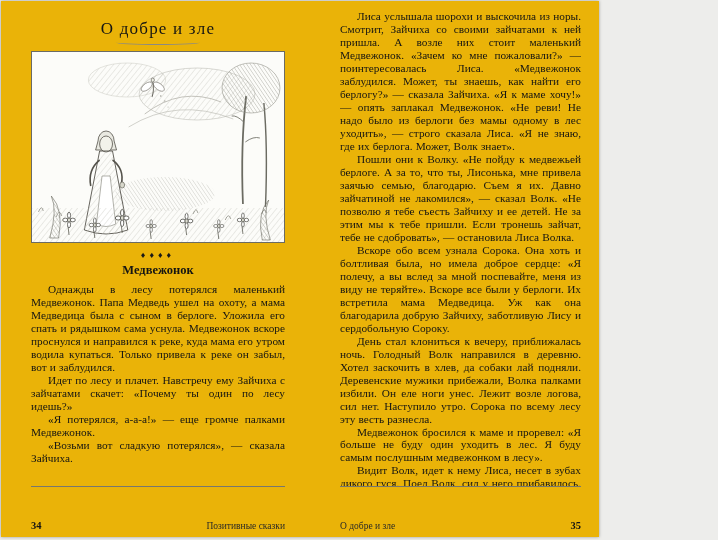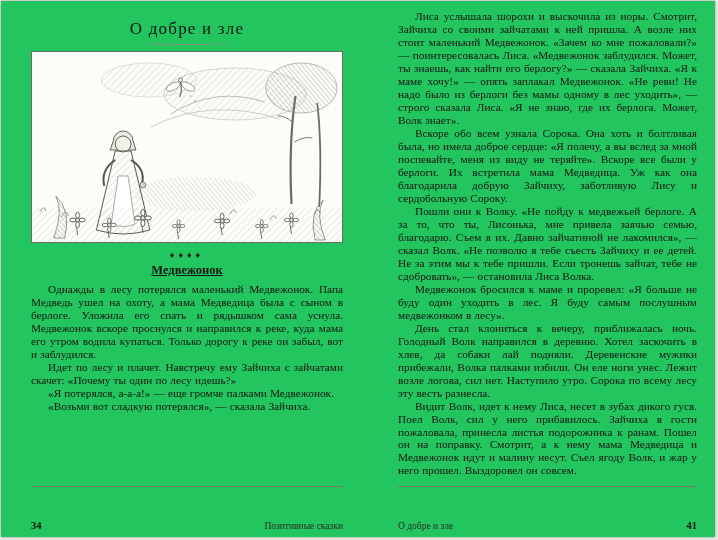--- a/index.html
+++ b/index.html
@@ -3,22 +3,22 @@
 <meta charset="utf-8">
 <style>
   * { margin:0; padding:0; box-sizing:border-box; }
   html, body { width:718px; height:540px; overflow:hidden; }
   body {
     background:#ededeb;
     font-family:"Liberation Serif","DejaVu Serif",serif;
     color:#151513;
   }
   .spread {
-    position:absolute; top:1px; left:1px; width:714px; height:536px;
-    background:#22c55e;
+    position:absolute; top:1px; left:1px; width:598px; height:536px;
+    background:#eab308;
     box-shadow:0 0 3px rgba(0,0,0,.35);
     display:flex;
   }
   .page {
     width:50%; height:100%;
     display:flex; flex-direction:column;
     position:relative;
   }
   .page-left  { padding:14px 15px 6px 30px; }
   .page-right { padding:9px 18px 6px 40px; }
@@ -50,21 +50,20 @@
     font-size:9px;
     letter-spacing:4px;
     margin-top:7px;
     color:#1a1a18;
   }
   .section-heading {
     text-align:center;
     font-weight:bold;
     font-size:12.5px;
     margin:3px 0 5px 0;
-    text-decoration:underline;
   }
 
   .text-block { flex:1 1 auto; overflow:hidden; }
   .text-block p {
     font-size:11.3px;
     line-height:1.15;
     text-align:justify;
     text-indent:17px;
     word-spacing:0.3px;
   }
@@ -156,42 +155,42 @@
         <use href="#fl" transform="translate(192,169) scale(1.1)"></use>
         <use href="#fl" transform="translate(232,174) scale(0.9)"></use>
         <use href="#fl" transform="translate(262,168)"></use>
       </svg>
     </div>
 
     <div class="diamond-divider">♦♦♦♦</div>
     <div class="section-heading">Медвежонок</div>
 
     <div class="text-block">
-      <p>Однажды в лесу потерялся маленький Медвежонок. Папа Медведь ушел на охоту, а мама Медведица была с сыном в берлоге. Уложила его спать и рядышком сама уснула. Медвежонок вскоре проснулся и направился к реке, куда мама его утром водила купаться. Только дорогу к реке он забыл, вот и заблудился.</p>
+      <p>Однажды в лесу потерялся маленький Медвежонок. Папа Медведь ушел на охоту, а мама Медведица была с сыном в берлоге. Уложила его спать и рядышком сама уснула. Медвежонок вскоре проснулся и направился к реке, куда мама его утром водила купаться. Только привела к реке он забыл, вот и заблудился.</p>
       <p>Идет по лесу и плачет. Навстречу ему Зайчиха с зайчатами скачет: «Почему ты один по лесу идешь?»</p>
       <p>«Я потерялся, а-а-а!» — еще громче палками Медвежонок.</p>
       <p>«Возьми вот сладкую потерялся», — сказала Зайчиха.</p>
     </div>
 
     <div class="page-footer">
       <span class="page-number">34</span>
       <span class="running-title">Позитивные сказки</span>
     </div>
   </div>
 
   <div class="page page-right">
 
     <div class="text-block">
       <p>Лиса услышала шорохи и выскочила из норы. Смотрит, Зайчиха со своими зайчатами к ней пришла. А возле них стоит маленький Медвежонок. «Зачем ко мне пожаловали?» — поинтересовалась Лиса. «Медвежонок заблудился. Может, ты знаешь, как найти его берлогу?» — сказала Зайчиха. «Я к маме хочу!» — опять заплакал Медвежонок. «Не реви! Не надо было из берлоги без мамы одному в лес уходить», — строго сказала Лиса. «Я не знаю, где их берлога. Может, Волк знает».</p>
+      <p>Пошли они к Волку. «Не пойду к медвежьей берлоге. А за то, что ты, Лисонька, мне привела заячью семью, благодарю. Съем я их. Давно зайчатиной не лакомился», — сказал Волк. «Не позволю я тебе съесть Зайчиху и ее детей. Не за этим мы к тебе пришли. Если тронешь зайчат, тебе не сдобровать», — остановила Лиса Волка.</p>
       <p>Вскоре обо всем узнала Сорока. Она хоть и болтливая была, но имела доброе сердце: «Я полечу, а вы вслед за мной поспевайте, меня из виду не теряйте». Вскоре все были у берлоги. Их встретила мама Медведица. Уж как она благодарила добрую Зайчиху, заботливую Лису и сердобольную Сороку.</p>
-      <p>Пошли они к Волку. «Не пойду к медвежьей берлоге. А за то, что ты, Лисонька, мне привела заячью семью, благодарю. Съем я их. Давно зайчатиной не лакомился», — сказал Волк. «Не позволю я тебе съесть Зайчиху и ее детей. Не за этим мы к тебе пришли. Если тронешь зайчат, тебе не сдобровать», — остановила Лиса Волка.</p>
+      <p>День стал клониться к вечеру, приближалась ночь. Голодный Волк направился в деревню. Хотел заскочить в хлев, да собаки лай подняли. Деревенские мужики прибежали, Волка палками избили. Он еле ноги унес. Лежит возле логова, сил нет. Наступило утро. Сорока по всему лесу эту весть разнесла.</p>
       <p>Медвежонок бросился к маме и проревел: «Я больше не буду один уходить в лес. Я буду самым послушным медвежонком в лесу».</p>
-      <p>День стал клониться к вечеру, приближалась ночь. Голодный Волк направился в деревню. Хотел заскочить в хлев, да собаки лай подняли. Деревенские мужики прибежали, Волка палками избили. Он еле ноги унес. Лежит возле логова, сил нет. Наступило утро. Сорока по всему лесу эту весть разнесла.</p>
       <p>Видит Волк, идет к нему Лиса, несет в зубах дикого гуся. Поел Волк, сил у него прибавилось. Зайчиха в гости пожаловала, принесла листья подорожника к ранам. Пошел он на поправку. Смотрит, а к нему мама Медведица и Медвежонок идут и малину несут. Съел ягоду Волк, и жар у него прошел. Выздоровел он совсем.</p>
     </div>
 
     <div class="page-footer">
       <span class="running-title">О добре и зле</span>
-      <span class="page-number">41</span>
+      <span class="page-number">35</span>
     </div>
   </div>
 
 </div>
 
 </body></html>

